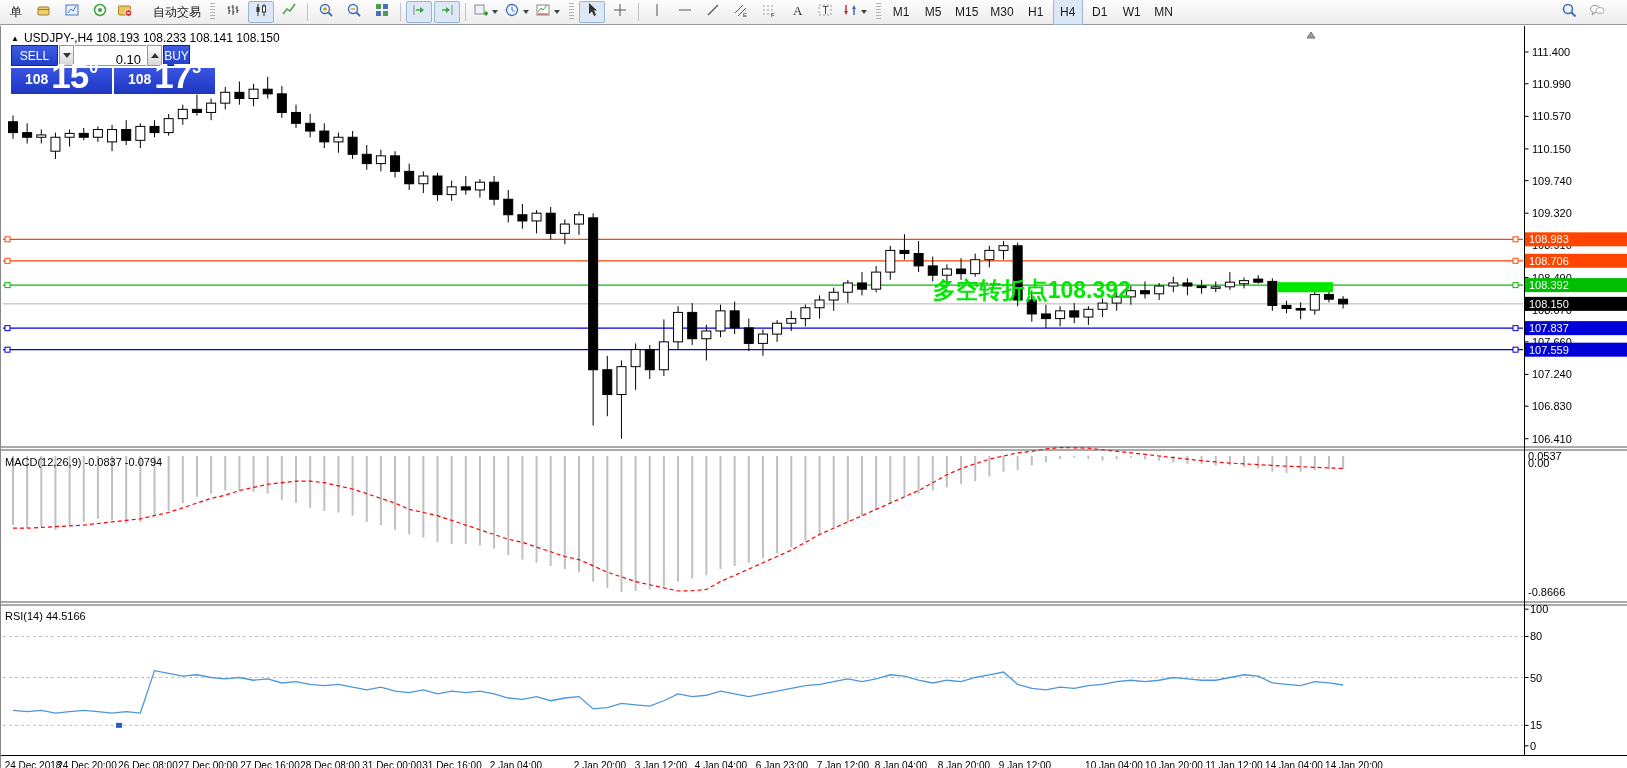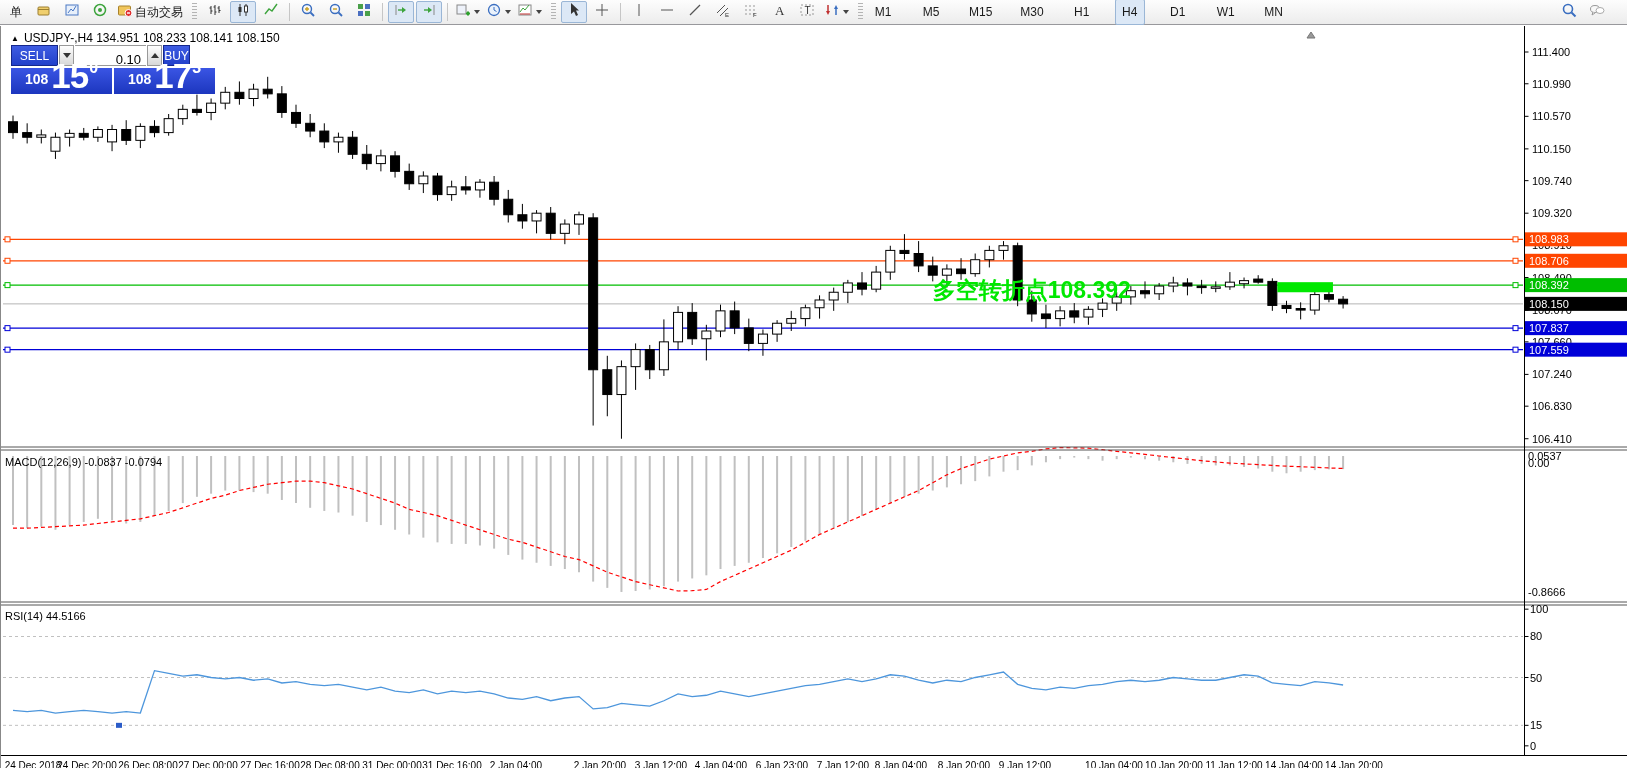--- a/index.html
+++ b/index.html
@@ -3,21 +3,21 @@
 <meta charset="utf-8">
 <style>
   html,body{margin:0;padding:0;background:#fff;width:1627px;height:768px;overflow:hidden;
     font-family:"Liberation Sans",sans-serif;}
   .toolbar{position:absolute;top:0;left:0;width:1627px;height:25px;border-bottom:1px solid #98989c;
     background:linear-gradient(#fdfdfd,#ececec);display:flex;align-items:center;padding:0 2px;box-sizing:border-box;}
   .tb-item{height:20px;min-width:22px;display:flex;align-items:center;justify-content:center;
     border:1px solid transparent;border-radius:2px;margin:0 1px;background:transparent;padding:0 1px;cursor:default;}
   .tb-item.active{background:#dce8f6;border-color:#9ab6d6;text-align:right;}
   .tb-text{font-size:12px;color:#1a1a1a;}
-  .tb-label{font-size:12px;color:#1a1a1a;margin-left:2px;white-space:nowrap;}
+  .tb-label{font-size:12px;color:#1a1a1a;margin-left:20px;white-space:nowrap;}
   .grip{width:5px;height:18px;margin:0 4px 0 6px;
     background:repeating-linear-gradient(180deg,#b4b4b4 0 1px,transparent 1px 3px);}
   .sep{width:1px;height:18px;background:#c6c6c6;margin:0 4px;}
   .dd{width:0;height:0;border-left:3px solid transparent;border-right:3px solid transparent;
     border-top:4px solid #444;margin-left:3px;}
   .tf{font-size:11px;color:#333;padding:2px 4px;min-width:20px;}
   .tb-right{margin-left:auto;display:flex;align-items:center;margin-right:14px;}
   .workspace{position:absolute;top:26px;left:0;width:1627px;height:742px;background:#fff;border-left:1px solid #888;box-sizing:border-box;}
   #chart-svg{position:absolute;top:0;left:0;}
   .chart-header{position:absolute;top:5px;left:10px;font-size:12px;color:#000;display:flex;align-items:center;z-index:5;}
@@ -222,21 +222,21 @@
         <span><svg width="16" height="16" viewBox="0 0 16 16">
             <path d="M4 3v6" stroke="#c03030" stroke-width="1.5"></path>
             <path d="M2 9l2 4 2-4z" fill="#c03030"></path>
             <path d="M12 13V7" stroke="#3a6ec0" stroke-width="1.5"></path>
             <path d="M10 7l2-4 2 4z" fill="#3a6ec0"></path>
           </svg></span>
         <span class="dd"></span>
       </div>
     </div>
     <div class="grip"></div>
-    <div style="display: flex; align-items: center; gap: 16px;">
+    <div style="display: flex; align-items: center;">
       <div class="tb-item tf">
         <span class="tb-text">M1</span>
       </div>
       <div class="tb-item tf">
         <span class="tb-text">M5</span>
       </div>
       <div class="tb-item tf">
         <span class="tb-text">M15</span>
       </div>
       <div class="tb-item tf">
@@ -682,21 +682,21 @@
         <text x="1024" y="743" font-family="Liberation Sans, sans-serif" fill="#000" font-size="10" text-anchor="middle">9 Jan 12:00</text>
         <text x="1113" y="743" font-family="Liberation Sans, sans-serif" fill="#000" font-size="10" text-anchor="middle">10 Jan 04:00</text>
         <text x="1173" y="743" font-family="Liberation Sans, sans-serif" fill="#000" font-size="10" text-anchor="middle">10 Jan 20:00</text>
         <text x="1233" y="743" font-family="Liberation Sans, sans-serif" fill="#000" font-size="10" text-anchor="middle">11 Jan 12:00</text>
         <text x="1293" y="743" font-family="Liberation Sans, sans-serif" fill="#000" font-size="10" text-anchor="middle">14 Jan 04:00</text>
         <text x="1353" y="743" font-family="Liberation Sans, sans-serif" fill="#000" font-size="10" text-anchor="middle">14 Jan 20:00</text>
       </g>
     </svg>
   <div class="chart-header">
     <span class="hdr-tri">▲</span>
-    <span>USDJPY-,H4  134.951 108.233 108.141 108.150</span>
+    <span>USDJPY-,H4  108.193 108.233 108.141 108.150</span>
   </div>
   <div class="trade-panel">
     <div class="tp-row1">
       <button class="tp-sell">SELL</button>
       <button class="tp-spin">
           <span class="tri-down"></span>
         </button>
       <input class="tp-vol" value="0.10" style="">
       <button class="tp-spin">
           <span class="tri-up"></span>

